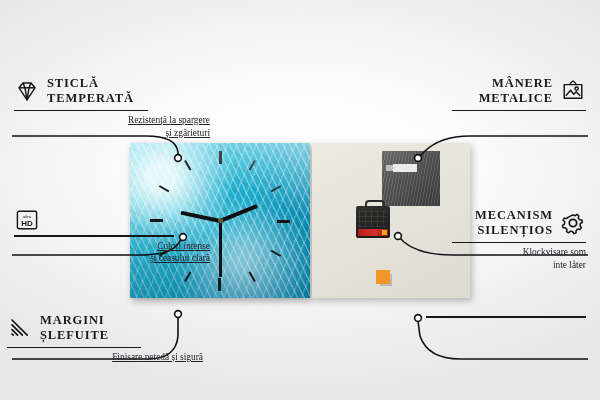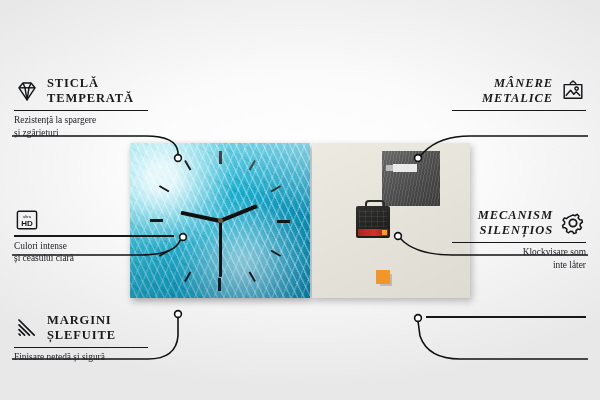--- a/index.html
+++ b/index.html
@@ -72,31 +72,31 @@
   .callout{position:absolute;width:196px;}
   .callout .head{display:flex;align-items:center;gap:7px;}
   .callout .title{
     font-size:12.5px;font-weight:700;letter-spacing:.9px;line-height:1.22;
     text-transform:uppercase;white-space:pre-line;
   }
   .callout .rule{height:1.5px;background:#17181a;margin-top:3px;}
   .callout .desc{font-size:9.4px;line-height:1.33;margin-top:3px;white-space:pre-line;color:#23242a;}
   .callout.left .head{justify-content:flex-start;}
   .callout.left .title{text-align:left;}
-  .callout.left .desc{text-align:left;}
+  .callout.left .desc{text-align:right;text-decoration:underline;}
   .callout.right .head{flex-direction:row;justify-content:flex-end;}
-  .callout.right .title{text-align:right;font-style:italic;}
+  .callout.right .title{text-align:right;}
   .callout.right .desc{text-align:right;}
 
   .ico{width:26px;height:24px;flex:0 0 26px;display:block;}
   .ico svg{display:block;width:100%;height:100%;}
 
   .l1{left:14px;top:40px;}
   .l2{left:14px;top:172px;}
-  .l3{left:14px;top:277px;}
+  .l3{left:7px;top:277px;}
   .r1{left:390px;top:40px;}
   .r2{left:390px;top:172px;}
   .r3{left:390px;top:277px;}
   .l1 .rule,.l2 .rule,.l3 .rule{width:134px;}
   .r1 .rule,.r2 .rule,.r3 .rule{width:134px;margin-left:auto;}
   .l2 .rule{width:160px;}
   .r3 .rule{width:160px;}
 
   .leader{position:absolute;left:0;top:0;width:600px;height:400px;pointer-events:none;}
 </style>

